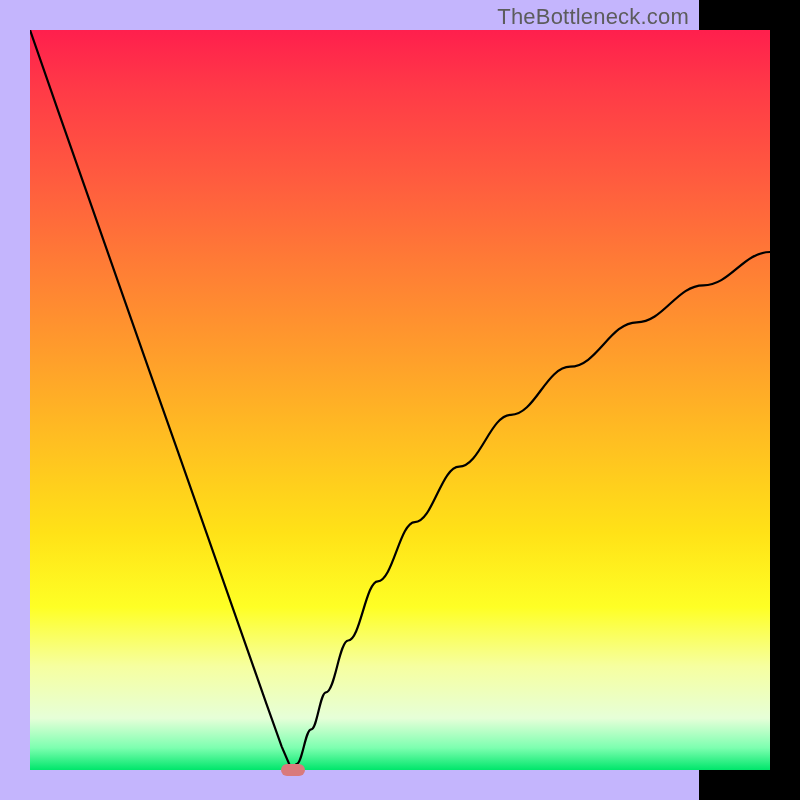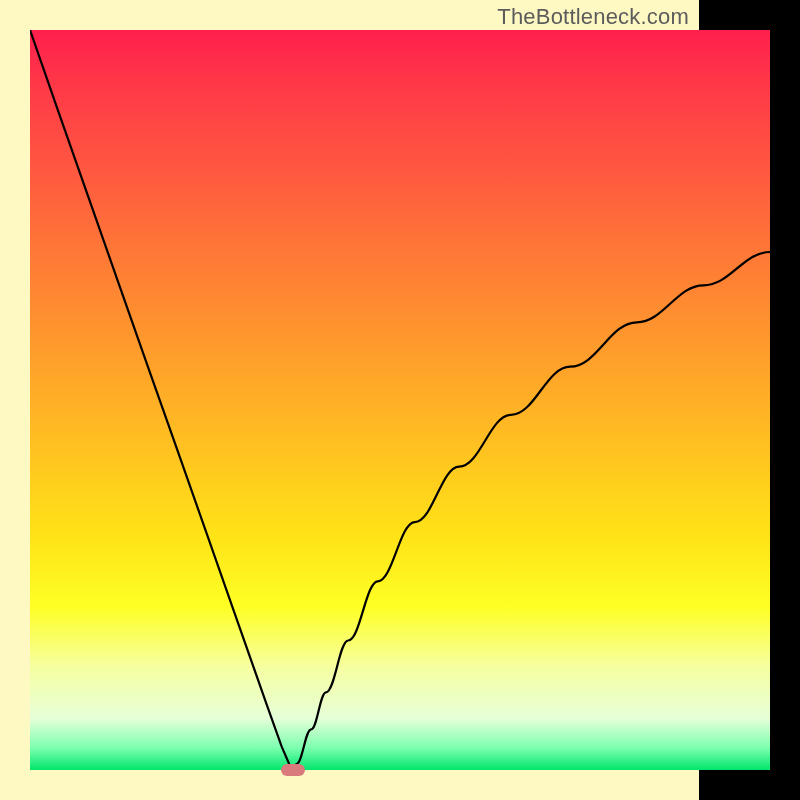--- a/index.html
+++ b/index.html
@@ -8,21 +8,21 @@
     width: 800px;
     height: 800px;
     background: #000;
     font-family: Arial, Helvetica, sans-serif;
     overflow: hidden;
   }
   .frame {
     position: relative;
     width: 699px;
     height: 800px;
-    background: #fef9c3;
+    background: #c4b5fd;
   }
   .watermark {
     position: absolute;
     top: 4px;
     right: 10px;
     color: #5c5c5c;
     font-size: 22px;
     font-weight: 500;
     letter-spacing: 0.2px;
     z-index: 5;

